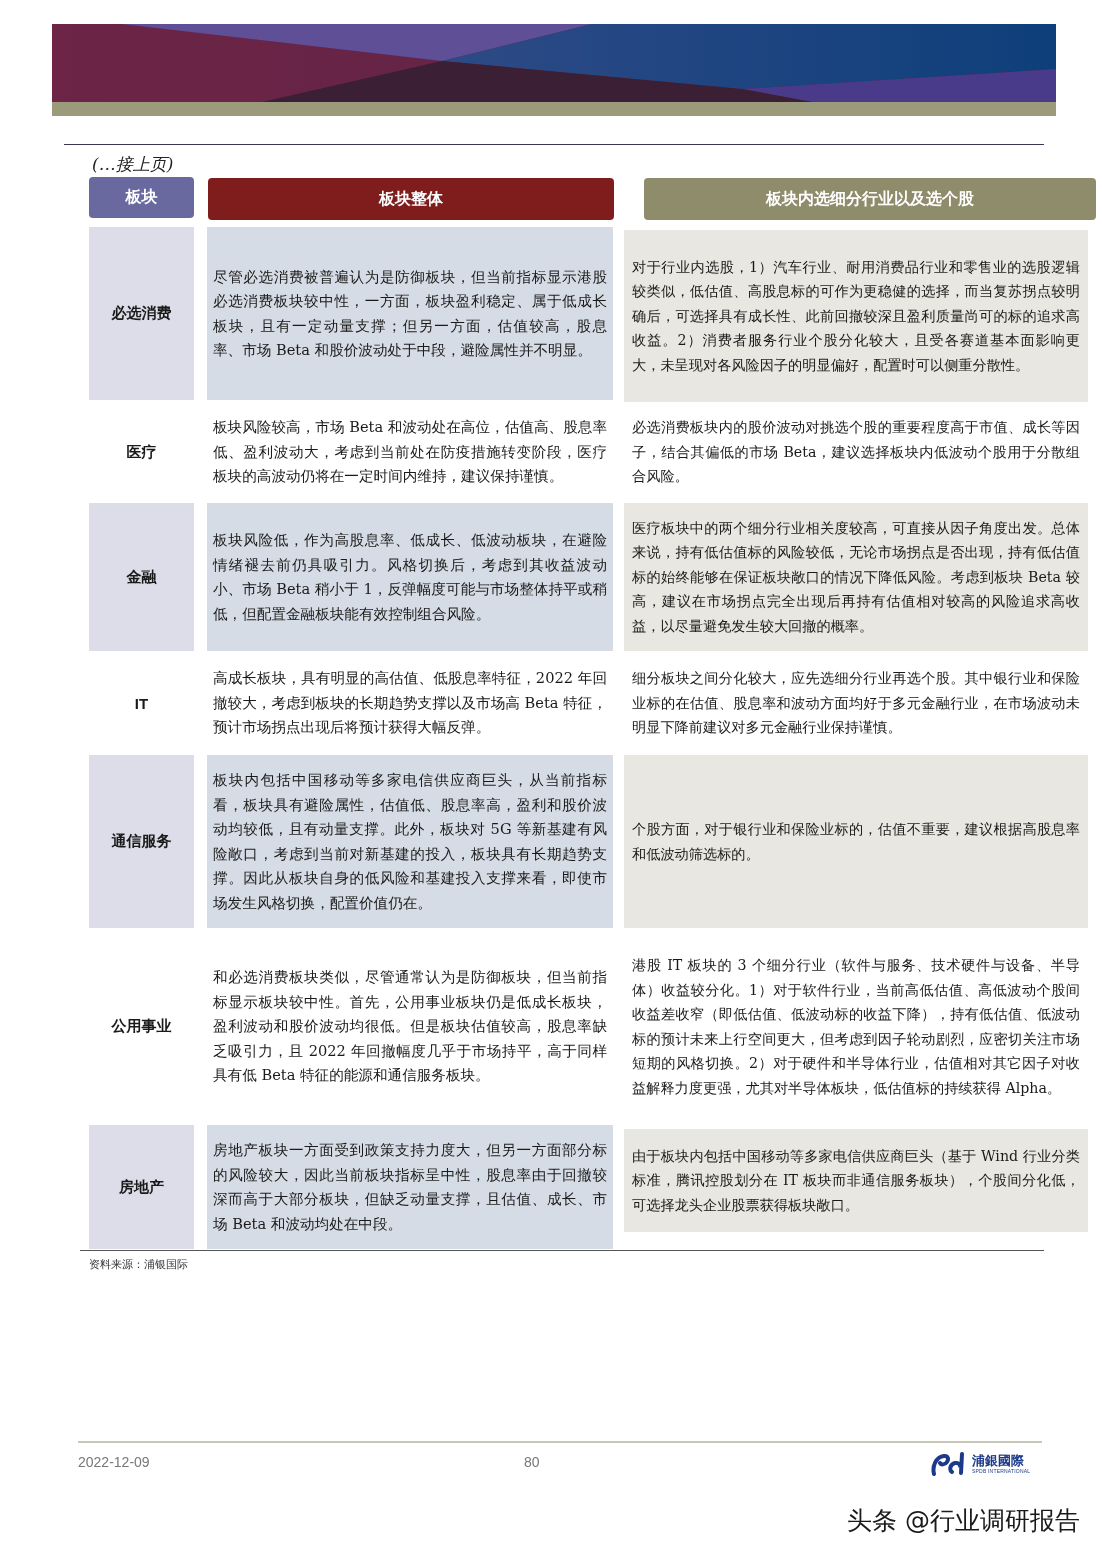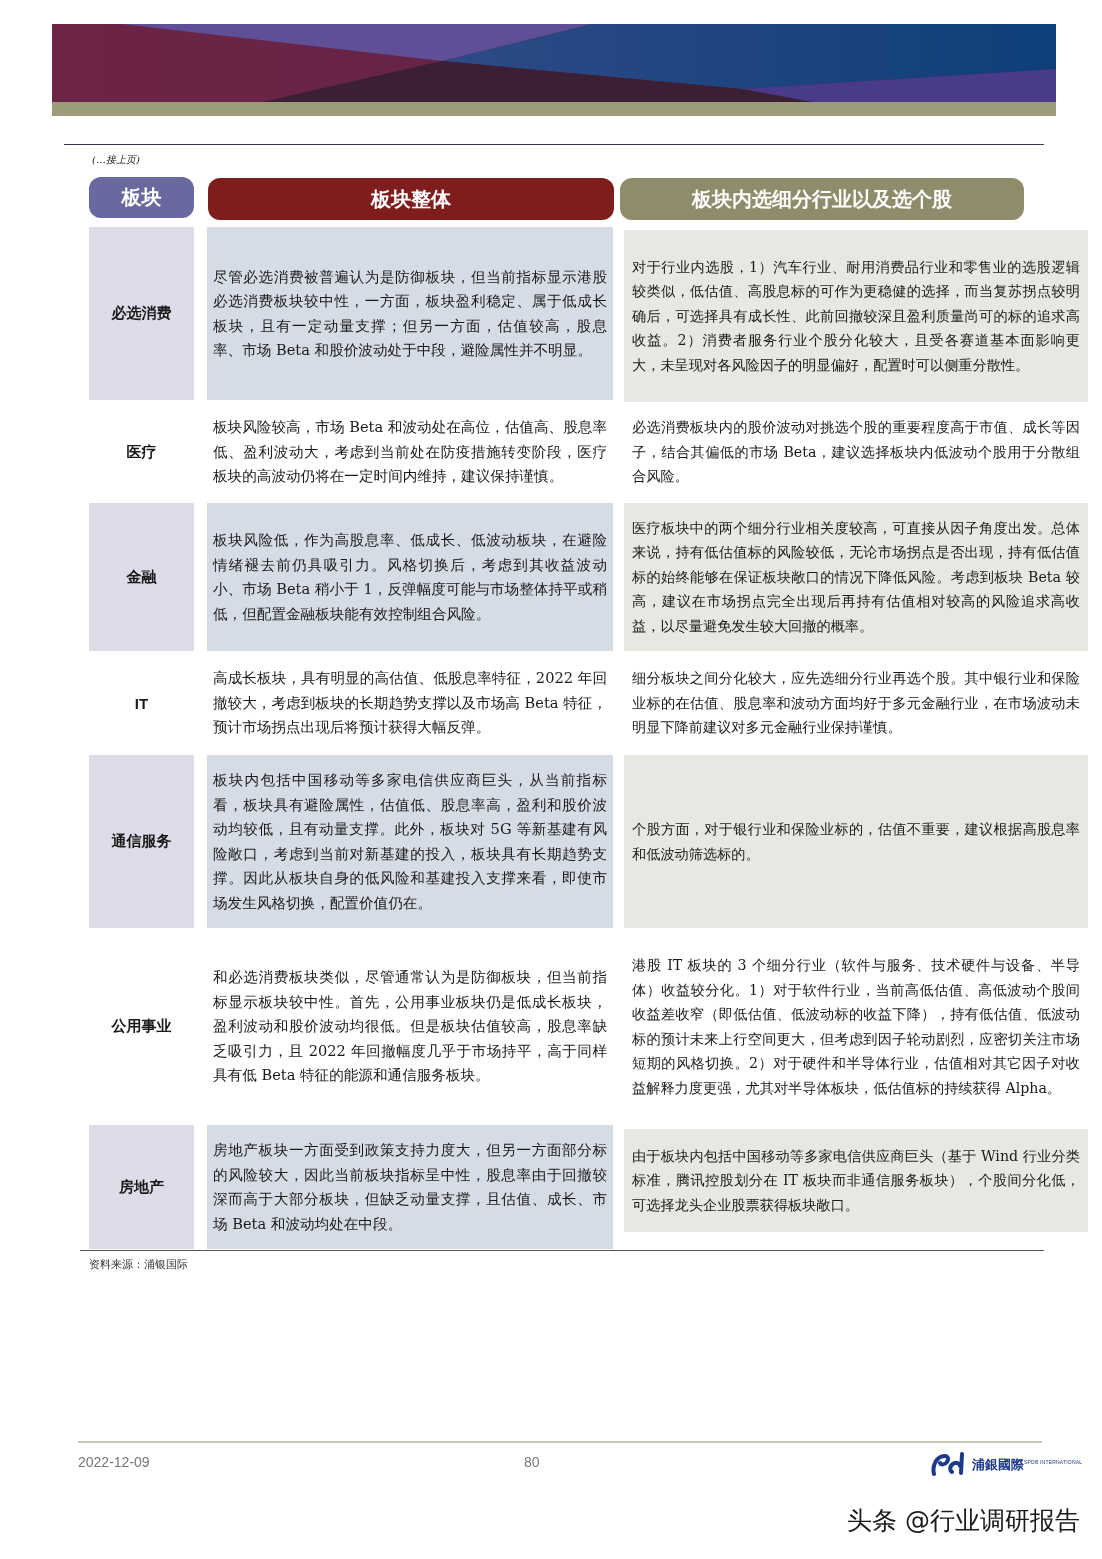--- a/index.html
+++ b/index.html
@@ -3,47 +3,47 @@
 <meta charset="utf-8">
 <style>
   * { box-sizing: border-box; margin: 0; padding: 0; }
   html, body { width: 1102px; height: 1559px; background: #ffffff; overflow: hidden; }
   body { position: relative; font-family: "DejaVu Serif", "Liberation Serif", serif; color: #1a1a1a; }
 
   .banner { position: absolute; left: 52px; top: 24px; width: 1004px; height: 92px; overflow: hidden; }
   .banner svg { display: block; }
   .top-rule { position: absolute; left: 64px; top: 144px; width: 980px; height: 1px; background: #3a3550; }
 
-  .continued { position: absolute; left: 92px; top: 153px; font-size: 10px; font-style: italic; color: #222; }
+  .continued { position: absolute; left: 92px; top: 153px; font-size: 17px; font-style: italic; color: #222; }
 
-  .hdr { position: absolute; top: 178px; height: 42px; border-radius: 12px; color: #fff;
-         display: flex; align-items: center; justify-content: center; font-size: 20px; font-weight: bold; }
+  .hdr { position: absolute; top: 178px; height: 42px; border-radius: 4px; color: #fff;
+         display: flex; align-items: center; justify-content: center; font-size: 16px; font-weight: bold; }
   .hdr.c1 { left: 89px; width: 105px; top: 177px; height: 41px; background: #6a699f; }
   .hdr.c2 { left: 208px; width: 406px; background: #7f1d1d; }
-  .hdr.c3 { left: 620px; width: 404px; background: #8f8c6b; }
+  .hdr.c3 { left: 644px; width: 452px; background: #8f8c6b; }
 
   .row { position: absolute; left: 89px; width: 939px; }
   .cell { position: absolute; top: 0; bottom: 0; display: flex; align-items: center; }
   .cell.label { left: 0; width: 105px; justify-content: center; font-weight: bold; font-size: 15px; }
   .cell.mid { left: 118px; width: 406px; padding: 0 6px 0 6px; font-size: 14.6px; line-height: 24.5px; text-align: justify; }
   .cell.right { left: 535px; width: 464px; padding: 0 8px 0 8px; font-size: 14.2px; line-height: 24.5px; text-align: justify; }
   .row.shaded .cell.label { background: #dcdde8; text-align: right; }
   .row.shaded .cell.mid { background: #d6dce5; }
   .row .cell.right.shaded { background: #e9e7e1; }
   .cell.label.en { font-family: "Liberation Sans", sans-serif; }
 
   .bottom-rule { position: absolute; left: 80px; top: 1250px; width: 964px; height: 1px; background: #555; }
   .source { position: absolute; left: 89px; top: 1257px; font-size: 11px; color: #333; }
 
   .footer-rule { position: absolute; left: 78px; top: 1441px; width: 964px; height: 2px; background: #c8c6b4; }
   .footer-date { position: absolute; left: 78px; top: 1454px; font-family: "Liberation Sans", sans-serif; font-size: 14px; color: #777; }
   .footer-page { position: absolute; left: 524px; top: 1454px; font-family: "Liberation Sans", sans-serif; font-size: 14px; color: #777; }
   .logo { position: absolute; left: 930px; top: 1452px; display: flex; align-items: center; gap: 4px; }
   .logo-mark { width: 38px; height: 24px; }
-  .logo-text { display: flex; line-height: 1; }
+  .logo-text { display: flex; flex-direction: column; line-height: 1; }
   .logo-cn { font-family: "DejaVu Sans", sans-serif; font-size: 13px; font-weight: bold; color: #1d3a8a; }
   .logo-en { font-family: "Liberation Sans", sans-serif; font-size: 5px; color: #1d3a8a; margin-top: 2px; letter-spacing: 0.2px; }
 
   .watermark { position: absolute; right: 22px; top: 1504px; font-family: "DejaVu Sans", sans-serif; font-size: 25px; color: #1a1a1a;
                text-shadow: 0 0 2px #fff, 0 0 2px #fff; }
 </style>
 </head>
 <body>
 
 <div class="banner">

